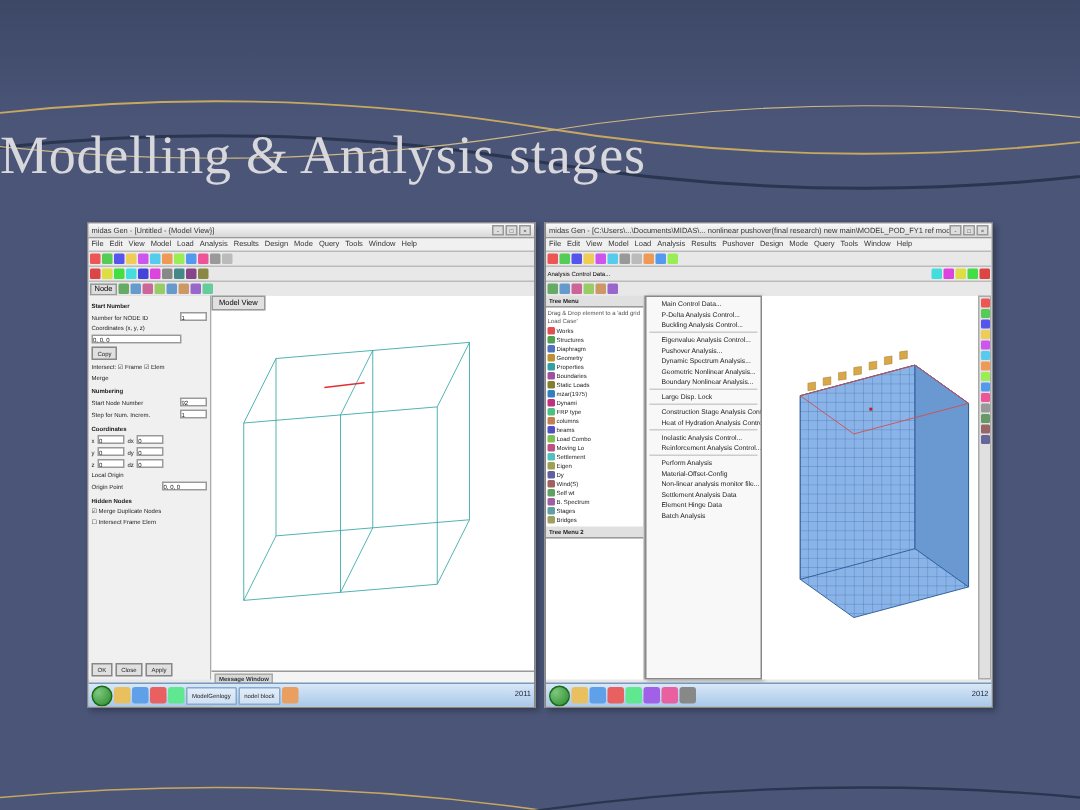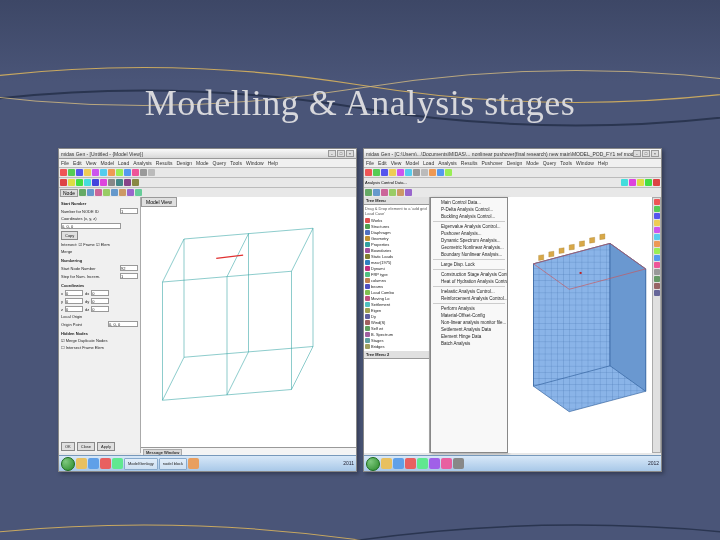--- a/index.html
+++ b/index.html
@@ -25,21 +25,21 @@
   }
   .wave1 { top: 45px; }
   .wave2 { top: 58px; }
   .wave3 { top: 500px; }
   .wave4 { top: 510px; }
   .title {
     position: absolute;
     top: 82px;
     left: 0;
     right: 0;
-    text-align: center;
+    text-align: left;
     font-size: 36px;
     color: #d8d8dc;
     font-weight: 400;
     letter-spacing: 0.5px;
   }
   .screenshots {
     position: absolute;
     top: 148px;
     left: 58px;
     right: 58px;

